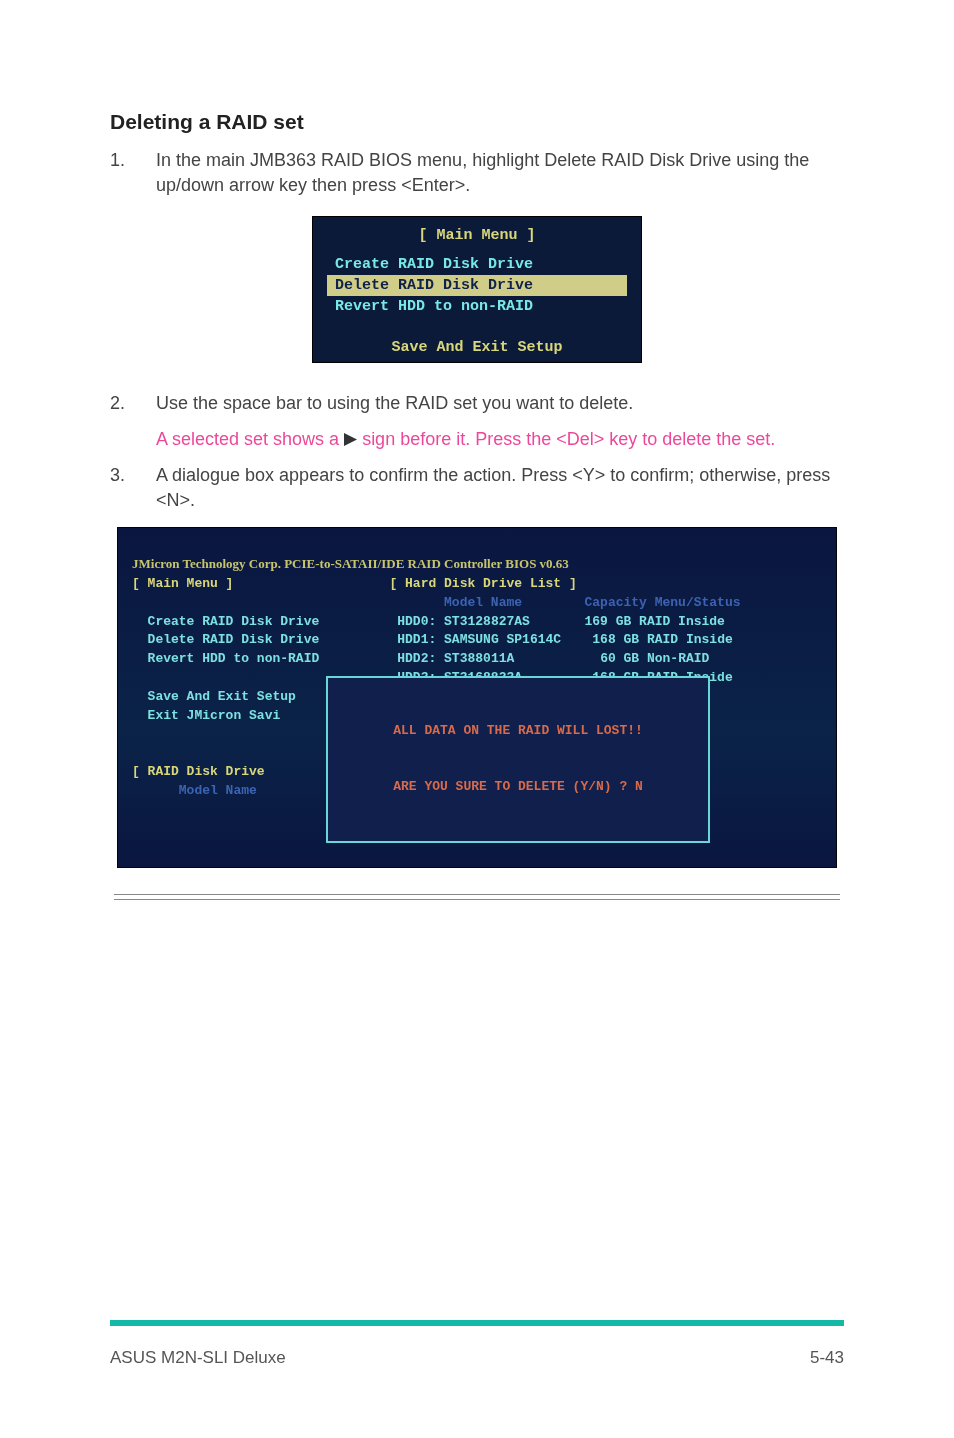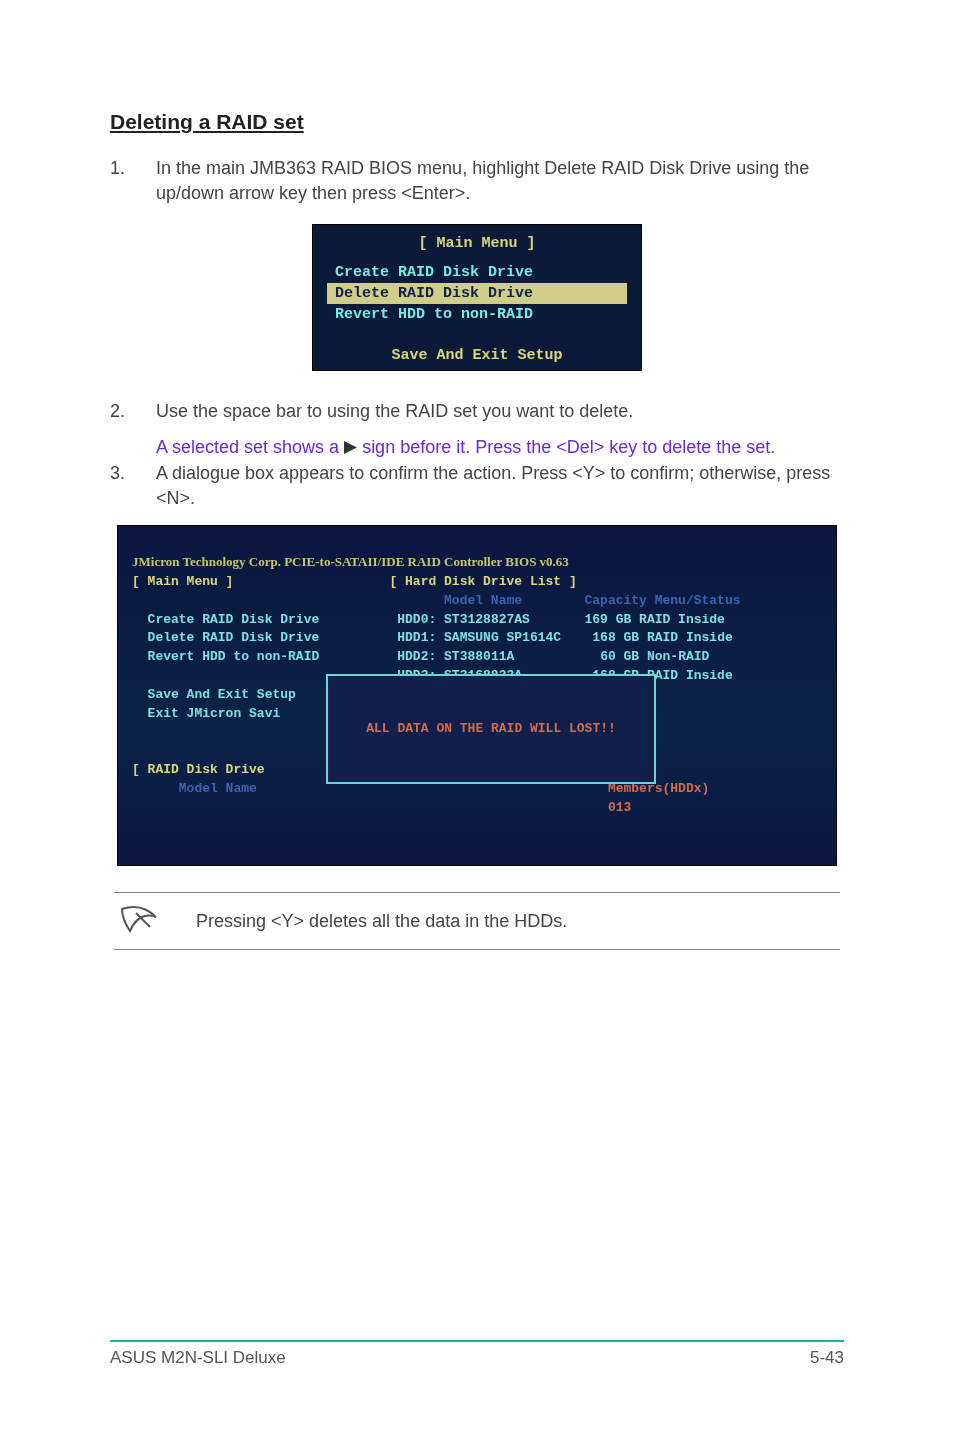--- a/index.html
+++ b/index.html
@@ -11,40 +11,40 @@
     position: relative;
     color: #333;
   }
   .page {
     padding: 110px 110px 0 110px;
   }
   .heading {
     font-weight: bold;
     font-size: 21px;
     color: #222;
-    margin-bottom: 22px;
-    text-decoration: underline;
+    margin-bottom: 14px;
   }
   .step-row {
     display: flex;
     font-size: 18px;
     color: #444;
     line-height: 1.4;
     margin-bottom: 10px;
   }
   .step-num {
     width: 46px;
     flex: 0 0 46px;
   }
   .step-text { flex: 1; }
   .step-sub {
     margin-left: 46px;
     font-size: 18px;
-    color: #6d28d9;
+    color: #ec4899;
     line-height: 1.4;
+    margin-bottom: 10px;
   }
   .bios-center {
     display: flex;
     justify-content: center;
     margin: 18px 0 28px 0;
   }
   .bios1 {
     width: 330px;
     background: #0a1a38;
     color: #79e8e8;
@@ -95,21 +95,21 @@
   }
   .b2-top { color: #c7c56c; font-family: Liberation Serif, serif; }
   .b2-sec { color: #d9d77a; }
   .b2-red { color: #d96a4a; }
   .b2-green { color: #7de0e2; }
   .b2-dim { color: #3c63b3; margin-top: 12px; }
   .b2-dialog {
     position: absolute;
     left: 208px;
     top: 148px;
-    width: 330px;
+    width: 384px;
     background: #101f4b;
     border: 2px solid #69d6d8;
     color: #d96a4a;
     text-align: center;
     padding: 6px 4px;
     font-size: 13px;
   }
   .note-block {
     margin-top: 12px;
     padding: 0 4px;
@@ -138,22 +138,22 @@
   }
   .footer {
     position: absolute;
     bottom: 70px;
     left: 110px;
     right: 110px;
     display: flex;
     justify-content: space-between;
     font-size: 17px;
     color: #555;
-    border-top: 2px solid #14b8a6;
-    padding-top: 6px;
+    border-top: 6px solid #14b8a6;
+    padding-top: 22px;
   }
 </style>
 </head>
 <body>
 
 <div class="page">
   <div class="heading">Deleting a RAID set</div>
 
   <div class="step-row">
     <div class="step-num">1.</div>
@@ -200,35 +200,27 @@
                                   <span class="b2-green">HDD3: ST3168823A</span>         <span class="b2-green">168 GB RAID Inside</span>
   <span class="b2-green">Save And Exit Setup</span>
   <span class="b2-green">Exit JMicron Savi</span>
 
 
 <span class="b2-sec">[ RAID Disk Drive</span>
       <span class="b2-dim">Model Name</span>                                             <span class="b2-red">Members(HDDx)</span>
                                                              <span class="b2-red">013</span>
       <div class="b2-dialog">
         <div>ALL DATA ON THE RAID WILL LOST!!</div>
+        <div>ARE YOU SURE TO DELETE (Y/N) ? N</div>
       </div>
     </div>
   </div>
 
   <div class="note-block">
     <hr class="note-rule">
-    <div class="note-row">
-      <div class="note-icon">
-        <svg viewBox="0 0 44 36" width="44" height="36">
-          <path d="M6 6 C18 2 30 4 40 14 C30 10 20 14 14 28 C10 22 6 14 6 6 Z" fill="none" stroke="#555" stroke-width="2"></path>
-          <line x1="20" y1="10" x2="34" y2="24" stroke="#555" stroke-width="2"></line>
-        </svg>
-      </div>
-      <div class="note-text">Pressing &lt;Y&gt; deletes all the data in the HDDs.</div>
-    </div>
     <hr class="note-rule">
   </div>
 </div>
 
 <div class="footer">
   <span>ASUS M2N-SLI Deluxe</span>
   <span>5-43</span>
 </div>
 
 </body></html>

